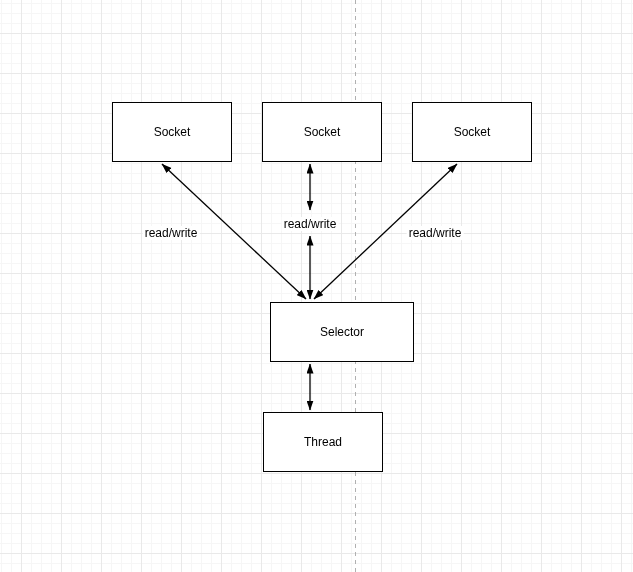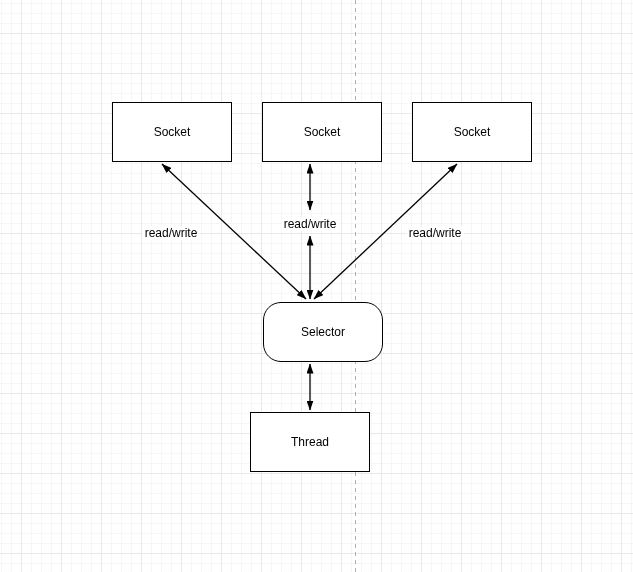--- a/index.html
+++ b/index.html
@@ -88,24 +88,24 @@
   <div id="node-layer">
       <div class="node" style="left: 100px; top: 102px; width: 120px; height: 60px; background: rgb(255, 255, 255);">
         <span>Socket</span>
       </div>
       <div class="node" style="left: 250px; top: 102px; width: 120px; height: 60px; background: rgb(255, 255, 255);">
         <span>Socket</span>
       </div>
       <div class="node" style="left: 400px; top: 102px; width: 120px; height: 60px; background: rgb(255, 255, 255);">
         <span>Socket</span>
       </div>
-      <div class="node" style="left: 251px; top: 302px; width: 120px; height: 60px; background: rgb(255, 255, 255); border-radius: 18px;">
+      <div class="node" style="left: 258px; top: 302px; width: 144px; height: 60px; background: rgb(255, 255, 255);">
         <span>Selector</span>
       </div>
-      <div class="node" style="left: 238px; top: 412px; width: 120px; height: 60px; background: rgb(255, 255, 255);">
+      <div class="node" style="left: 251px; top: 412px; width: 120px; height: 60px; background: rgb(255, 255, 255);">
         <span>Thread</span>
       </div>
     </div>
   <div id="label-layer">
       <div class="edge-label" style="left: 171px; top: 233px;">read/write</div>
       <div class="edge-label" style="left: 310px; top: 224px;">read/write</div>
       <div class="edge-label" style="left: 435px; top: 233px;">read/write</div>
     </div>
 </div>
 

